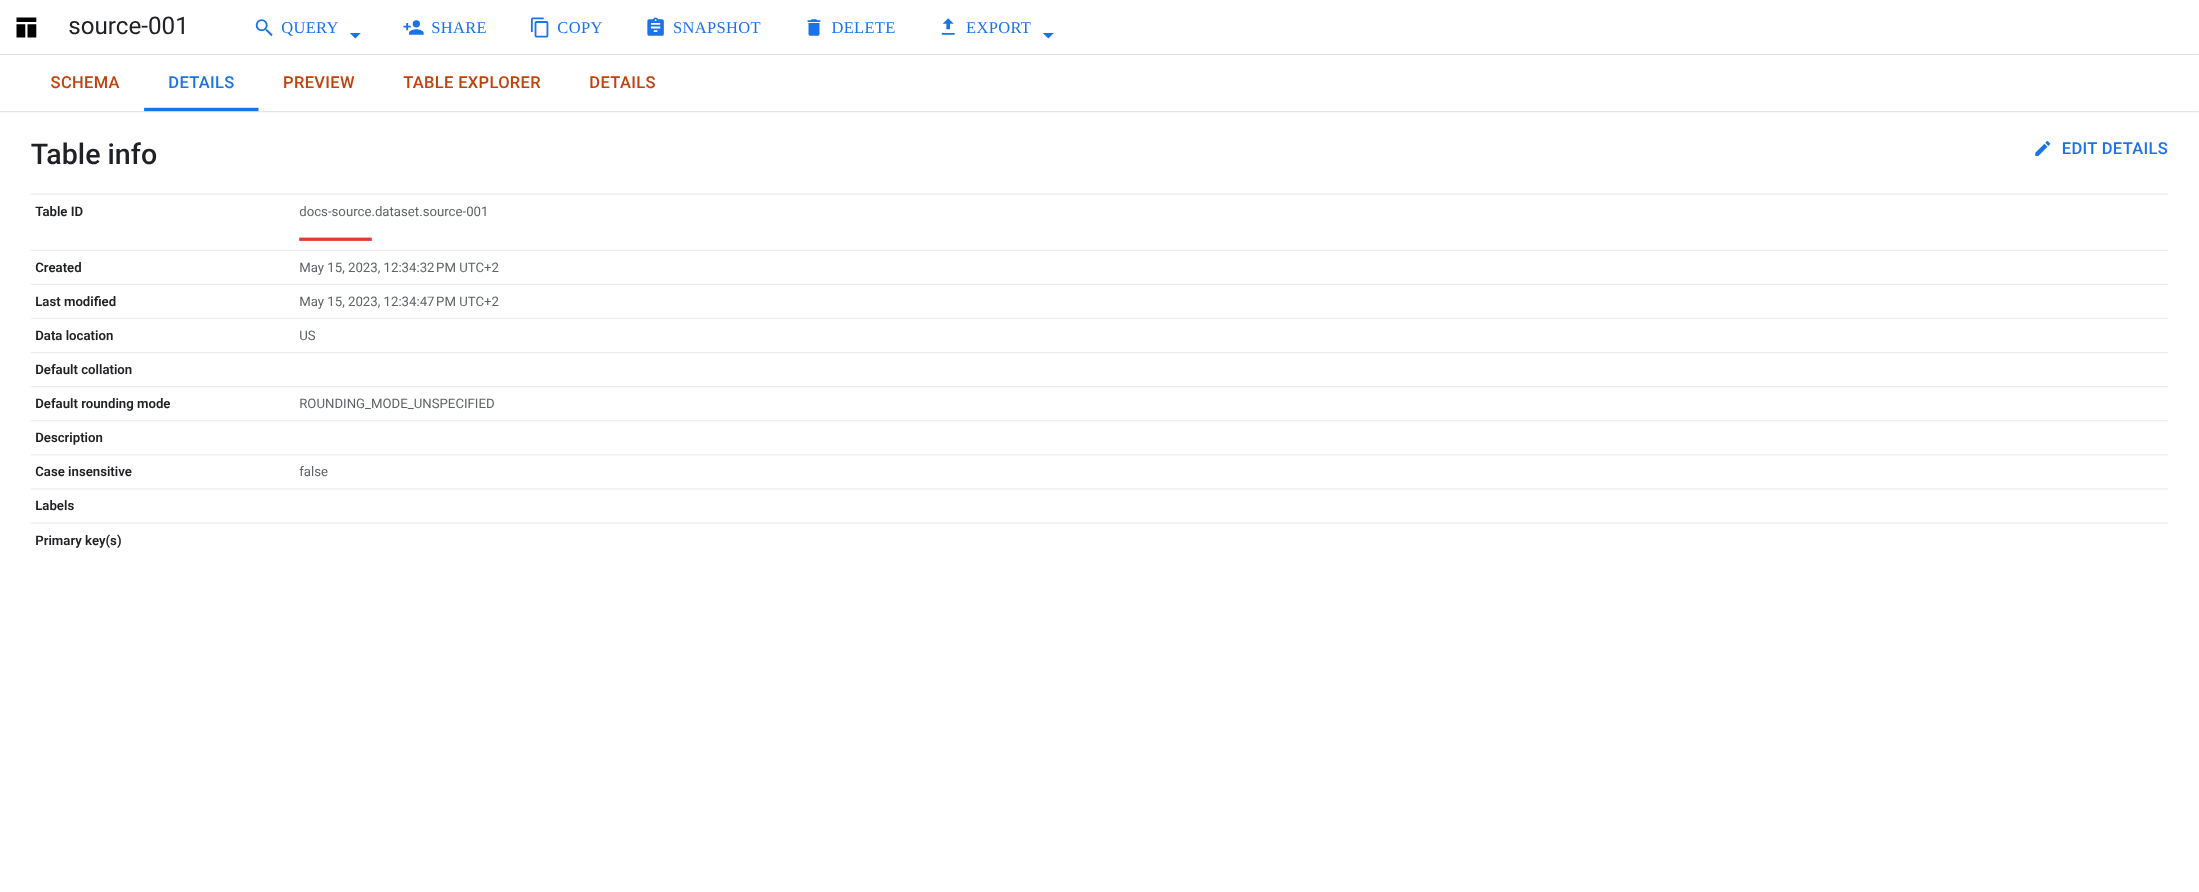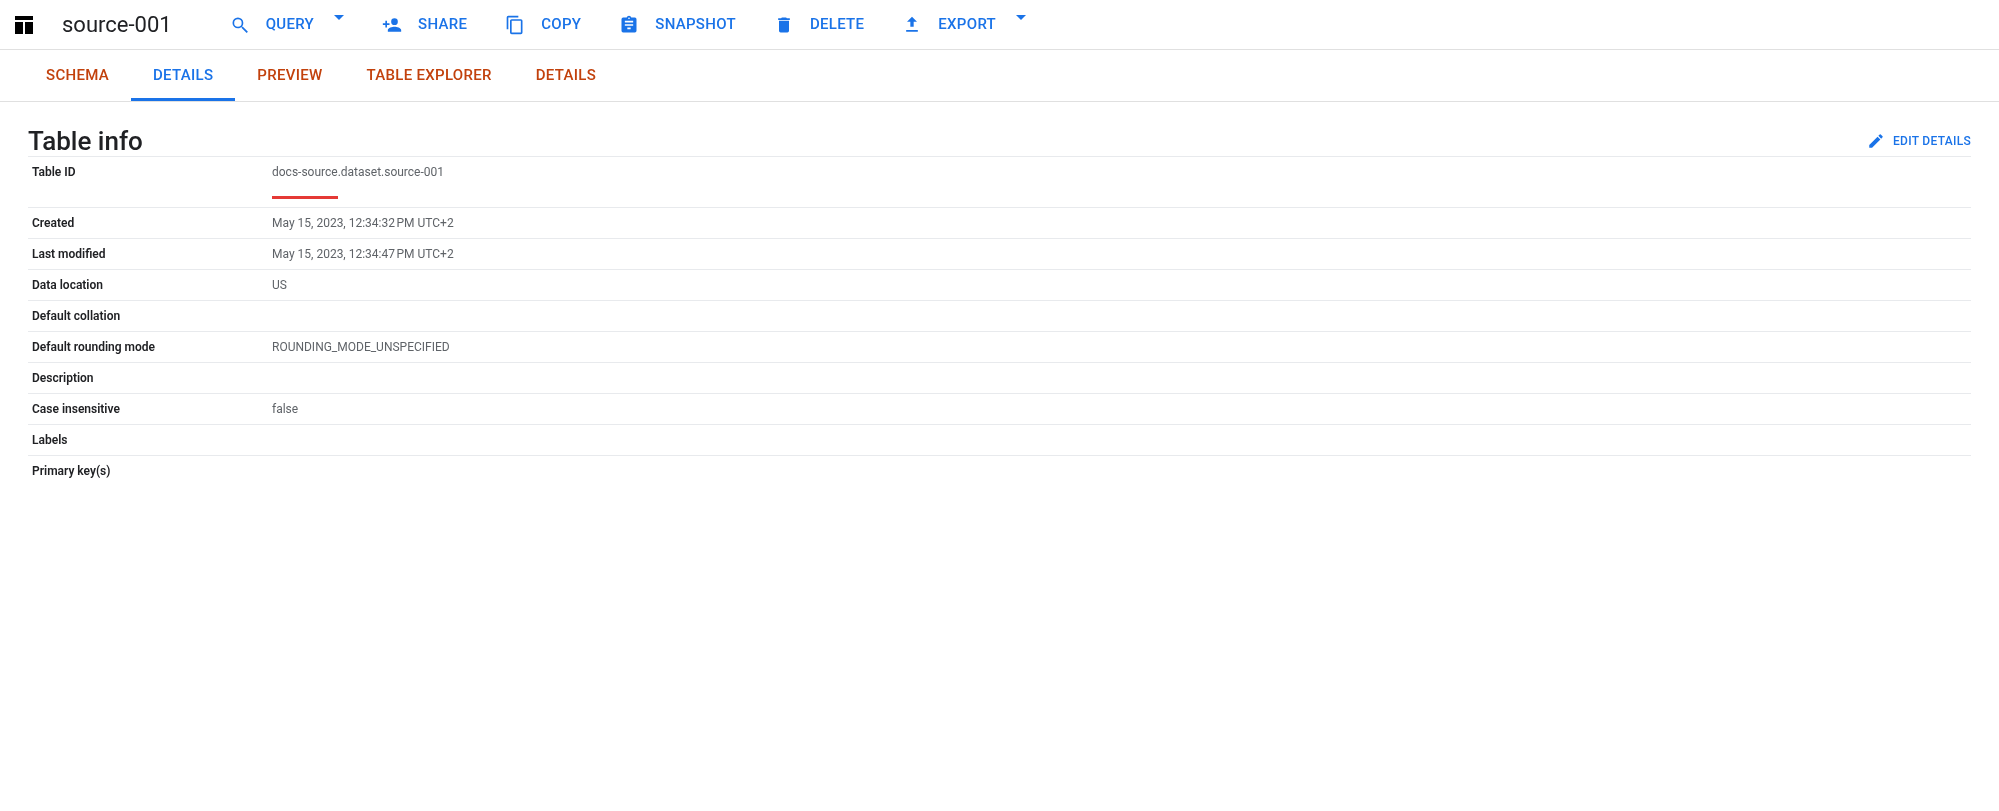--- a/index.html
+++ b/index.html
@@ -22,42 +22,43 @@
     }
     .title {
       font-size: 22px;
       font-weight: 400;
       color:#202124;
       margin-left: 8px;
       margin-right: 40px;
     }
     .toolbar { display:flex; align-items:center; gap: 38px; }
     .tbtn {
-      display:flex; align-items:flex-start; gap:16px;
+      display:flex; align-items:flex-end; gap:6px;
       color:#1a73e8; font-weight:500; font-size:15px;
       letter-spacing: .3px; cursor:pointer;
       text-transform: uppercase;
+      font-family: Liberation Serif, serif;
     }
     .tbtn svg { width:20px; height:20px; fill:#1a73e8; }
     .dropdown-caret { width:0;height:0;border-left:5px solid transparent;border-right:5px solid transparent;border-top:5px solid #1a73e8; margin-left:4px;}
     .tabs {
       display:flex; gap: 0; border-bottom:1px solid #e0e0e0;
       padding: 0 24px;
     }
     .tab {
       padding: 16px 22px 14px 22px;
       font-size:15px; font-weight:500; color:#c2410c;
       letter-spacing:.3px; cursor:pointer;
       border-bottom: 3px solid transparent;
     }
     .tab.active { color:#1a73e8; border-bottom-color:#1a73e8; }
     .content { padding: 24px 28px; }
-    .section-head { display:flex; justify-content:space-between; align-items:center; }
+    .section-head { display:flex; justify-content:space-between; align-items:flex-start; margin-bottom: 20px;}
     .section-title { font-size:26px; font-weight:500; }
-    .edit-btn { display:flex; gap:8px; align-items:center; color:#1a73e8; font-weight:500; font-size:12px; letter-spacing:.3px; cursor:pointer;}
+    .edit-btn { display:flex; gap:8px; align-items:center; color:#1a73e8; font-weight:500; font-size:15px; letter-spacing:.3px; cursor:pointer;}
     .edit-btn svg{width:18px;height:18px;fill:#1a73e8;}
     .info-table { width:100%; border-collapse:collapse; }
     .info-table tr { border-top:1px solid #e8eaed; }
     .info-table td { padding: 8px 4px; vertical-align:top; font-size:12px; }
     .info-table td.label { width:240px; font-weight:600; color:#202124; }
     .info-table td.value { color:#5f6368; position:relative; }
     .underline-red { border-bottom: 3px solid #e53935; display:inline-block; padding-bottom: 17px; }
   </style>
 </head>
 <body>

